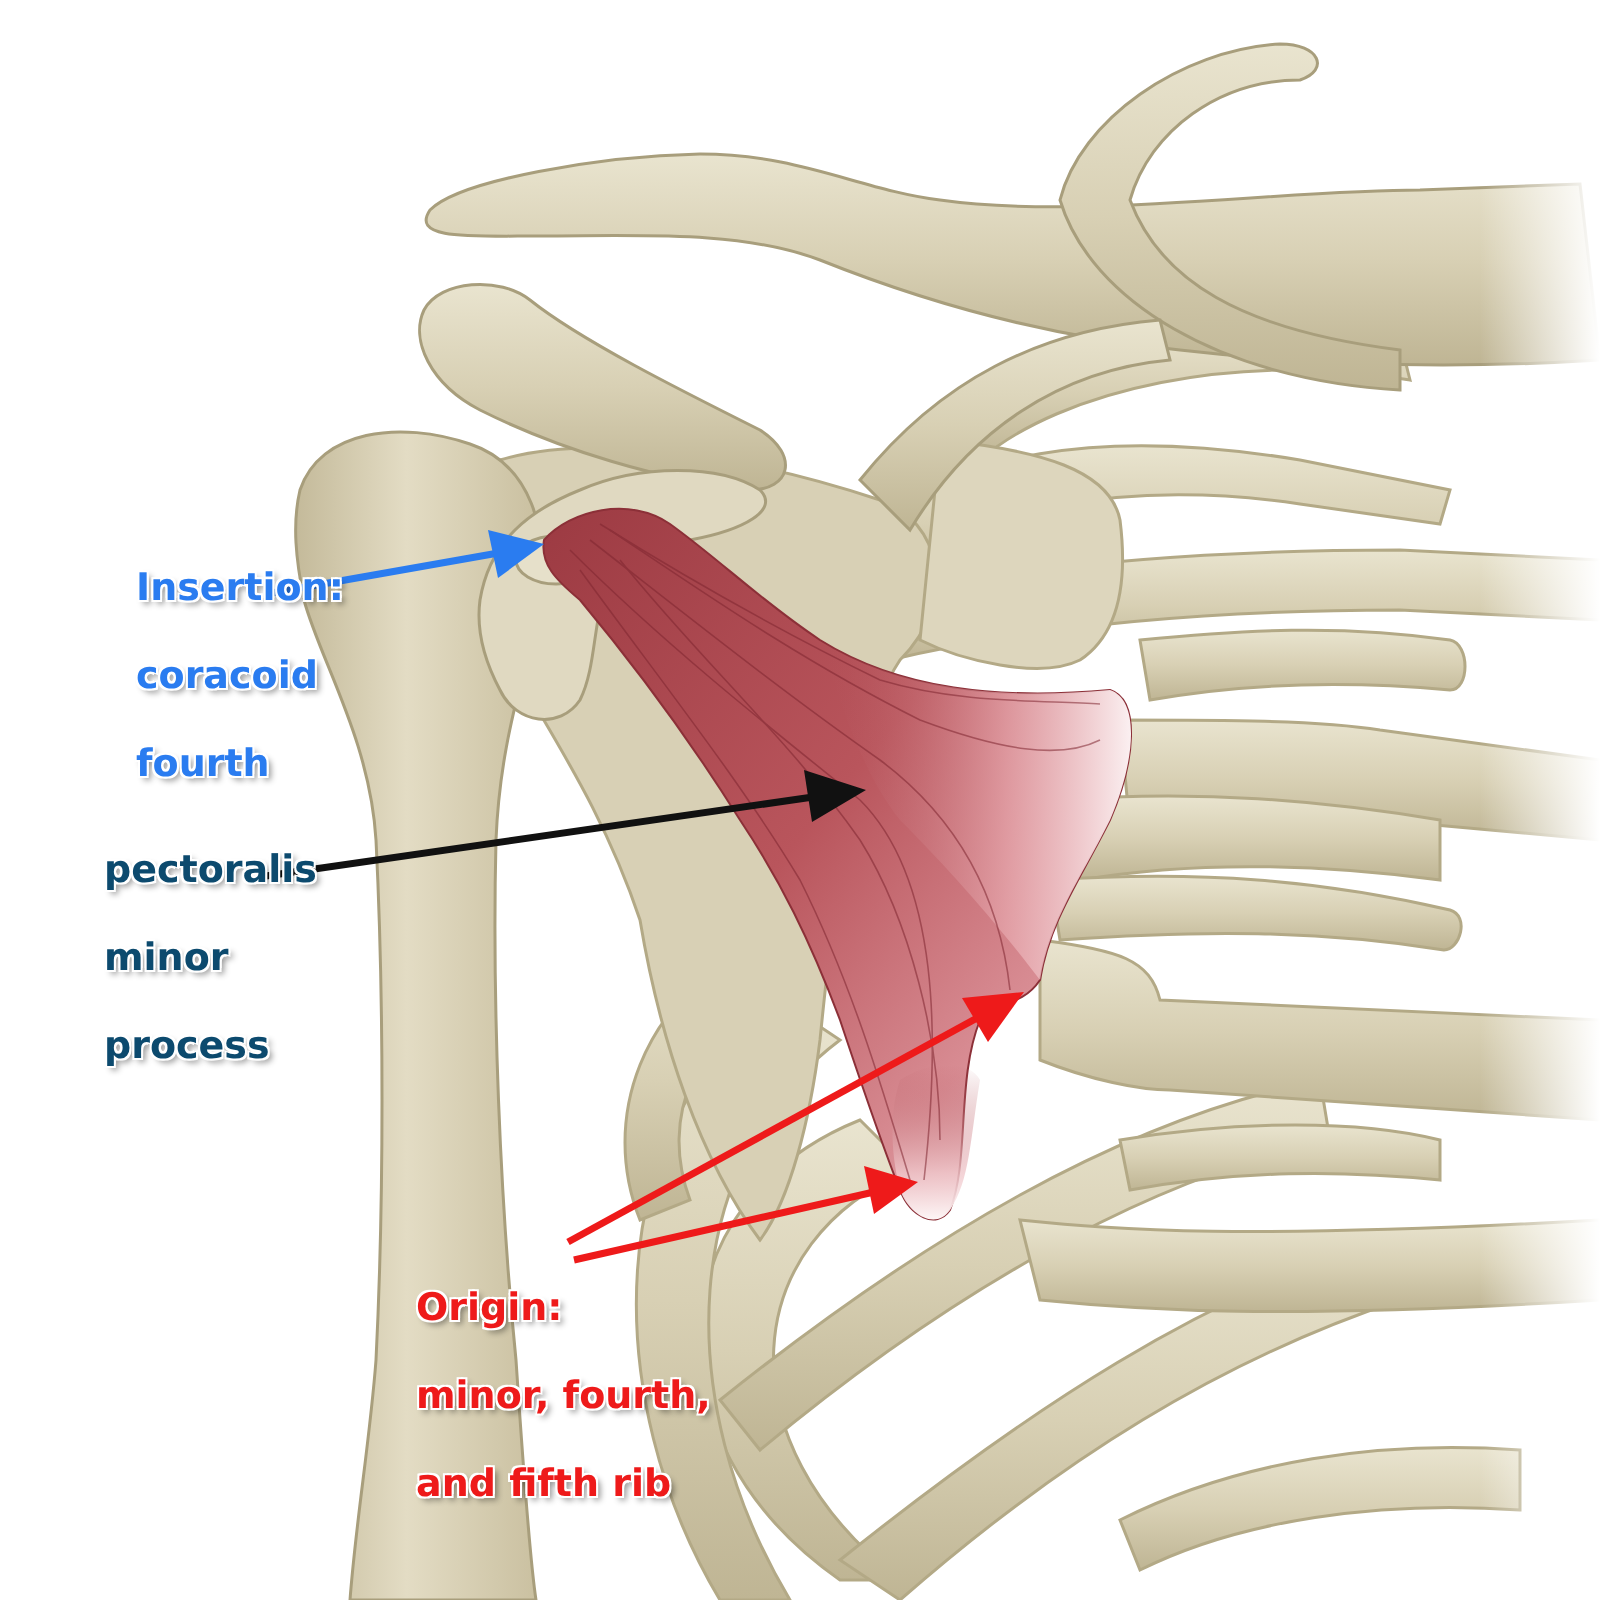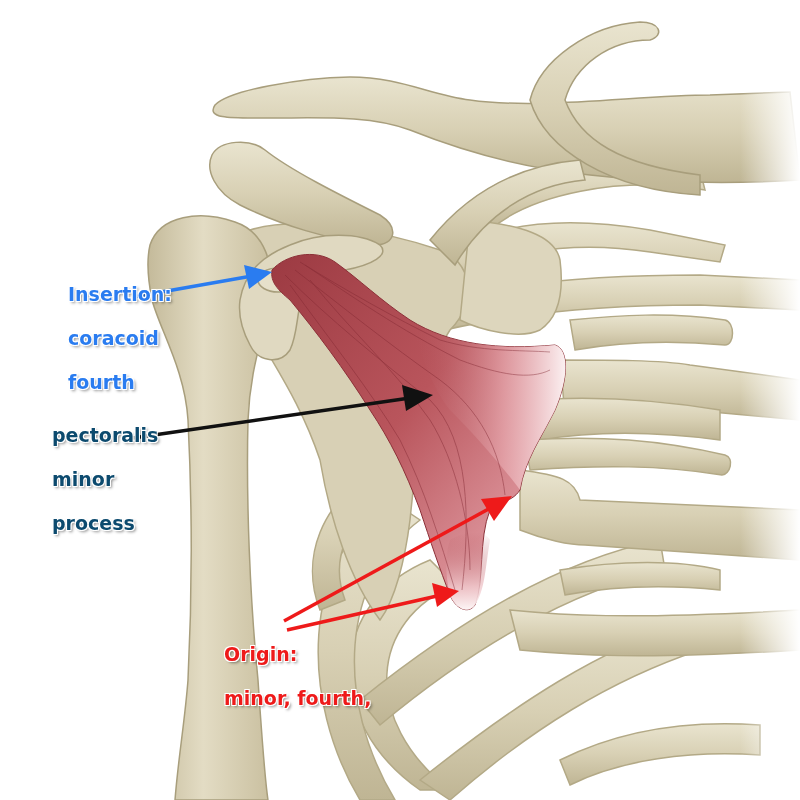--- a/index.html
+++ b/index.html
@@ -12,21 +12,21 @@
     font-weight: bold;
     font-size: 19px;
     line-height: 22px;
     white-space: pre-line;
     text-shadow: 1px 1px 0 #fff, -1px -1px 0 #fff, 1px -1px 0 #fff, -1px 1px 0 #fff,
                  2px 2px 3px rgba(0,0,0,0.45);
   }
   .label span { display: block; }
   #lbl-insertion { left: 68px; top: 261px; }
   #lbl-muscle { left: 52px; top: 402px; }
-  #lbl-origin { left: 208px; top: 621px; margin-left: 16px; }
+  #lbl-origin { left: 208px; top: 621px; }
 </style>
 </head>
 <body>
 
 <div id="stage">
   <svg width="800" height="800" viewBox="0 0 800 800">
     <defs>
       <linearGradient id="boneGrad" x1="0" y1="0" x2="0" y2="1">
         <stop offset="0" stop-color="#e9e4cf"></stop>
         <stop offset="0.5" stop-color="#d8d0b4"></stop>
@@ -157,14 +157,15 @@
 
   <div id="lbl-muscle" class="label" style="color:#0c4a6e">
     <span>pectoralis</span>
     <span>minor</span>
     <span>process</span>
   </div>
 
   <div id="lbl-origin" class="label" style="color:#ee1a1a">
     <span>Origin:</span>
     <span>minor, fourth,</span>
+    <span>and fifth rib</span>
   </div>
 </div>
 
 </body></html>

